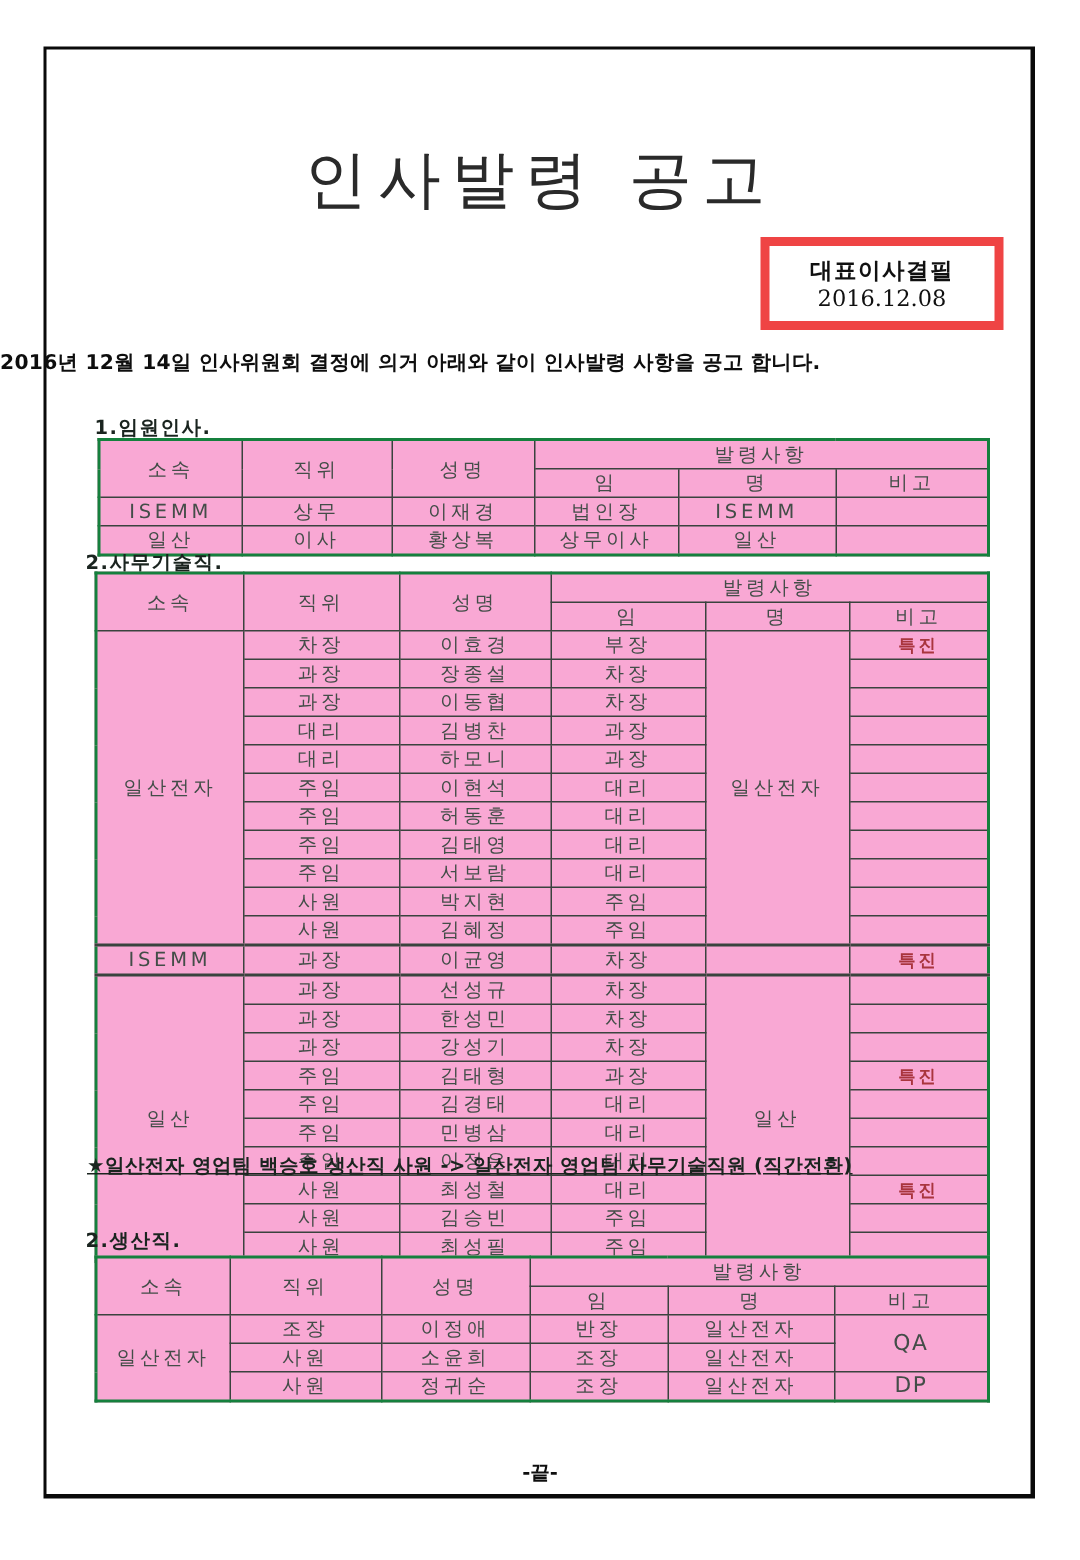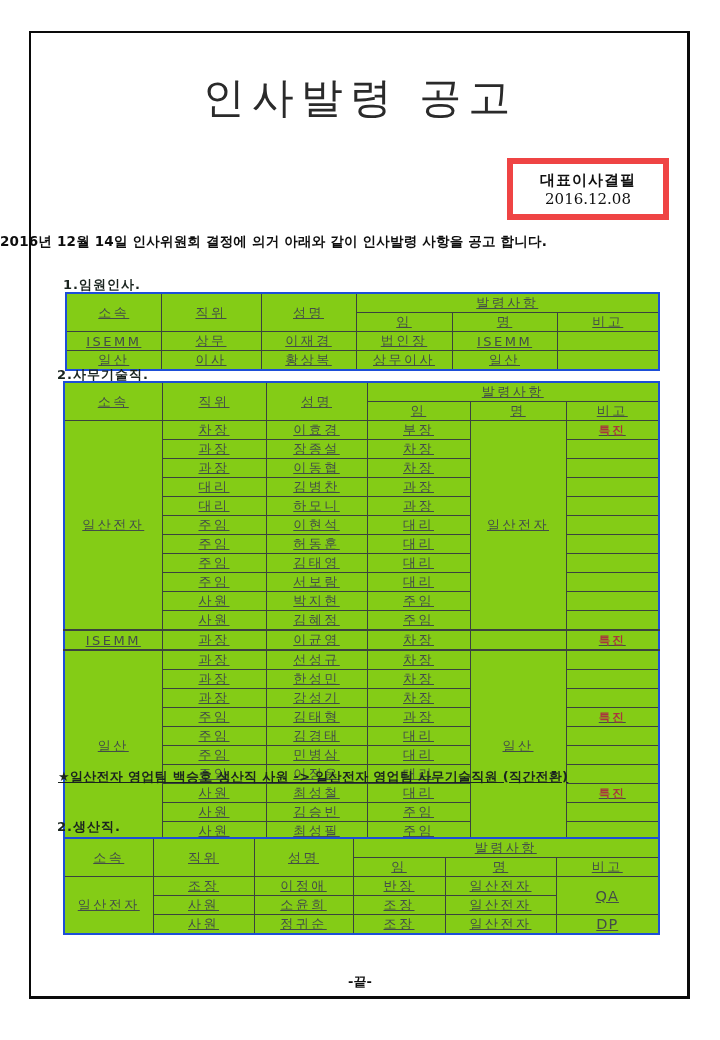--- a/index.html
+++ b/index.html
@@ -6,21 +6,21 @@
   body{
     width:720px;height:1040px;background:#ffffff;position:relative;
     font-family:"DejaVu Sans","Liberation Sans",sans-serif;color:#1d1d1d;
   }
   .page{position:absolute;inset:0;background:#ffffff;}
   .frame{
     position:absolute;left:29px;top:31px;width:656px;height:963px;
     border:solid #0a0a0a;border-width:2px 3px 3px 2px;pointer-events:none;
   }
   .title{
-    position:absolute;top:70px;left:0;width:100%;margin:0;text-align:center;
+    position:absolute;top:92px;left:0;width:100%;margin:0;text-align:center;
     font-size:42px;font-weight:400;letter-spacing:7px;color:#2a2a2a;
   }
   .stamp{
     position:absolute;left:507px;top:158px;width:150px;height:50px;
     border:6px solid #ef4444;display:flex;flex-direction:column;
     justify-content:center;align-items:center;background:#fff;
   }
   .stamp-label{font-size:15px;font-weight:700;letter-spacing:1px;color:#101010;}
   .stamp-date{font-size:15px;font-weight:400;color:#101010;
     font-family:"DejaVu Serif","Liberation Serif",serif;}
@@ -29,21 +29,21 @@
     font-size:13.5px;font-weight:700;color:#0e0e0e;letter-spacing:0.2px;
   }
   .sec-label{
     position:absolute;font-size:13px;font-weight:700;color:#1a241f;letter-spacing:1px;
   }
   #lbl0{left:63px;top:276px;}
   #lbl1{left:57px;top:366px;}
   #lbl2{left:57px;top:818px;}
   table{
     position:absolute;border-collapse:collapse;table-layout:fixed;
-    color:#434d48;border:2px solid #1d4ed8;background:#84cc16;text-decoration:underline;
+    color:#434d48;border:2px solid #15803d;background:#f9a8d4;
   }
   #tbl0{left:65px;top:292px;}
   #tbl1{left:63px;top:381px;}
   #tbl2{left:63px;top:837px;}
   th,td{
     border:1px solid #3a433e;text-align:center;vertical-align:middle;
     font-size:13px;font-weight:400;letter-spacing:2.5px;padding:0 1px;
     white-space:nowrap;overflow:hidden;
   }
   thead tr.hr1{height:18px;}

